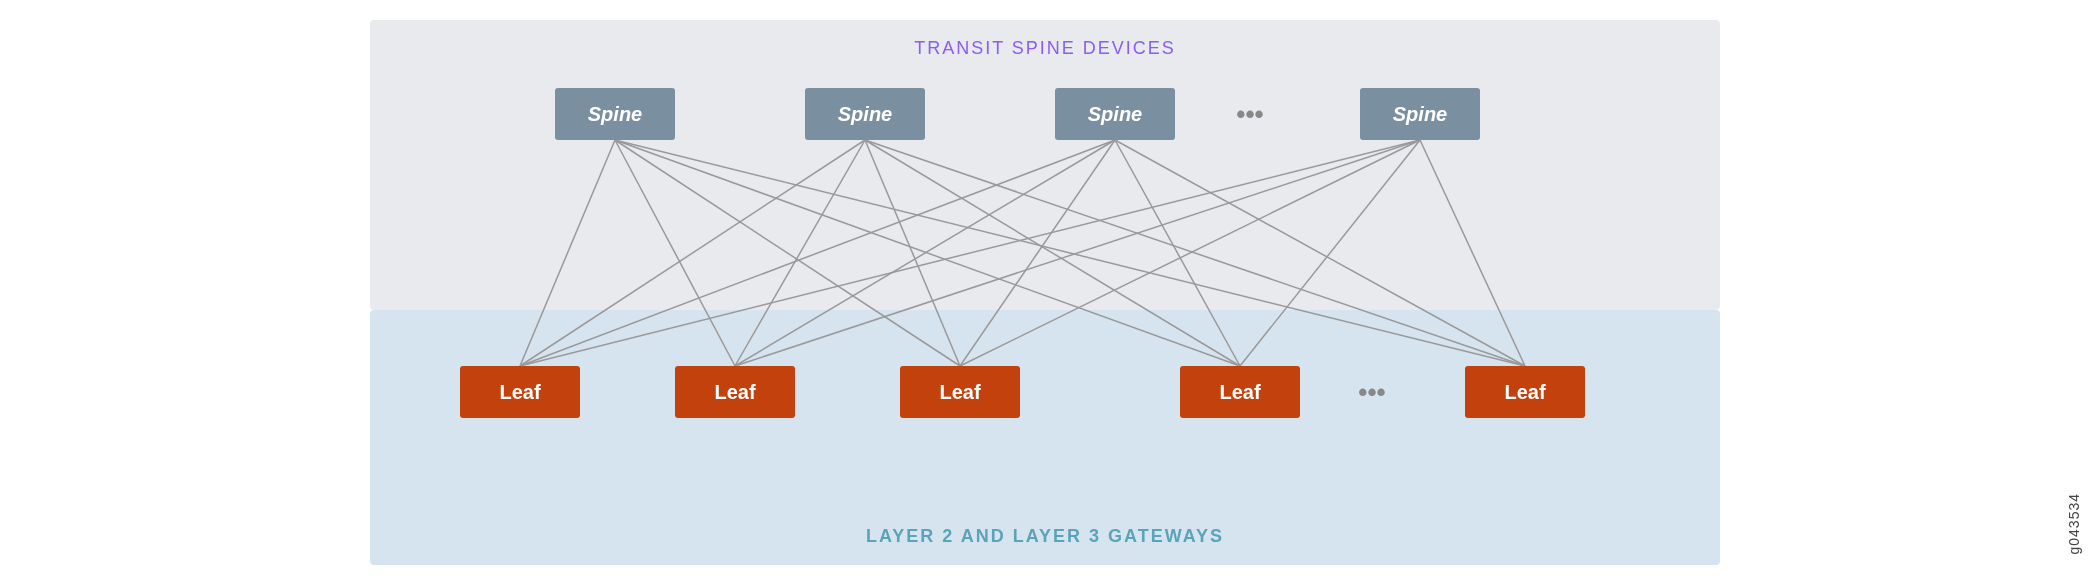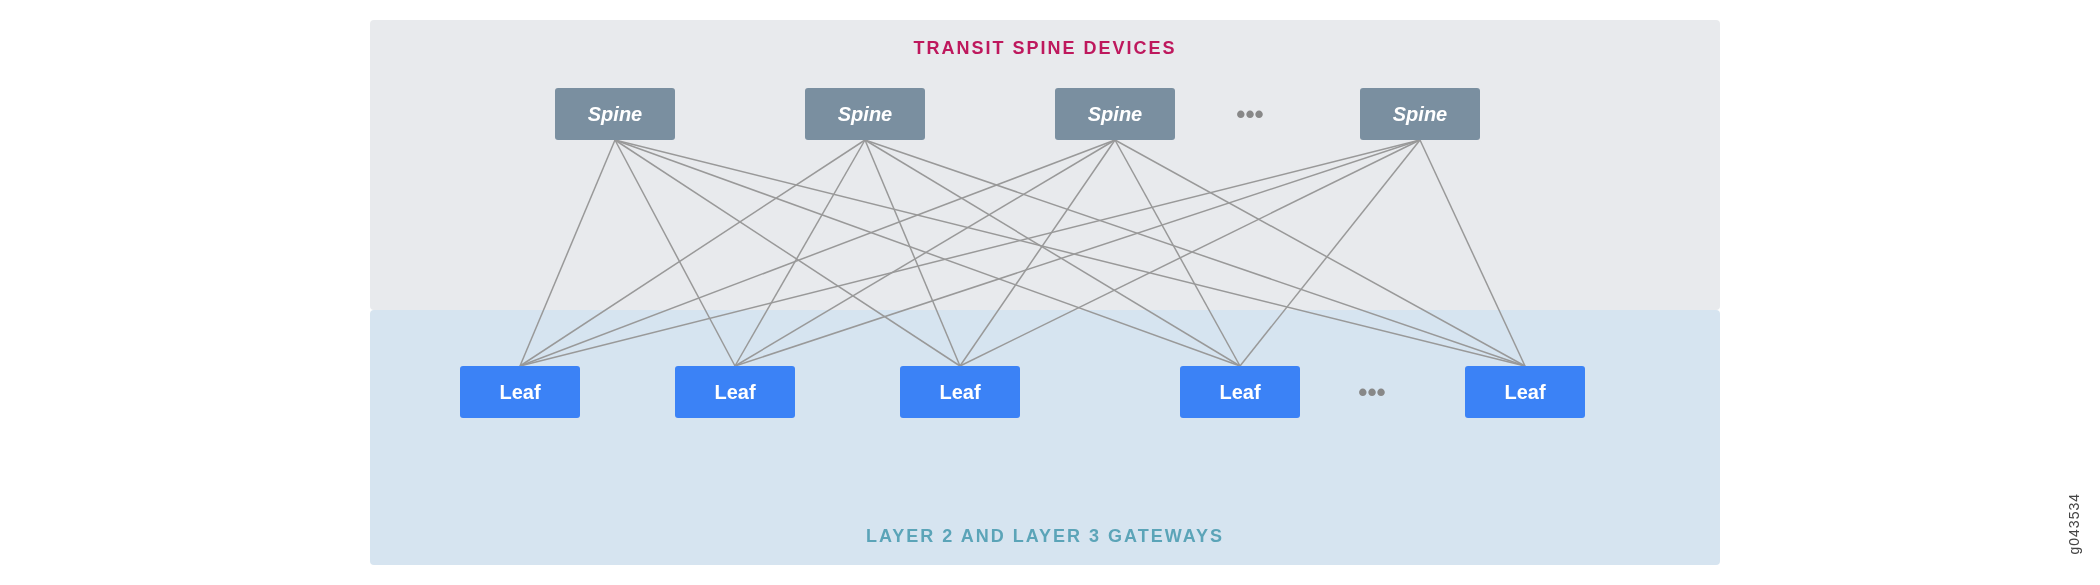--- a/index.html
+++ b/index.html
@@ -30,23 +30,23 @@
       border-radius: 4px;
     }
 
     .transit-label {
       position: absolute;
       top: 18px;
       left: 0;
       width: 100%;
       text-align: center;
       font-size: 18px;
-      font-weight: 700;
+      font-weight: 400;
       letter-spacing: 2px;
-      color: #be185d;
+      color: #8b5cf6;
     }
 
     .leaf-section {
       position: absolute;
       top: 290px;
       left: 0;
       width: 1350px;
       height: 255px;
       background: #d6e4f0;
       border-radius: 4px;
@@ -76,21 +76,21 @@
       height: 52px;
       display: flex;
       align-items: center;
       justify-content: center;
       border-radius: 3px;
       font-style: italic;
     }
 
     .leaf-box {
       position: absolute;
-      background: #3b82f6;
+      background: #c2410c;
       color: #ffffff;
       font-size: 20px;
       font-weight: 600;
       width: 120px;
       height: 52px;
       display: flex;
       align-items: center;
       justify-content: center;
       border-radius: 3px;
     }

